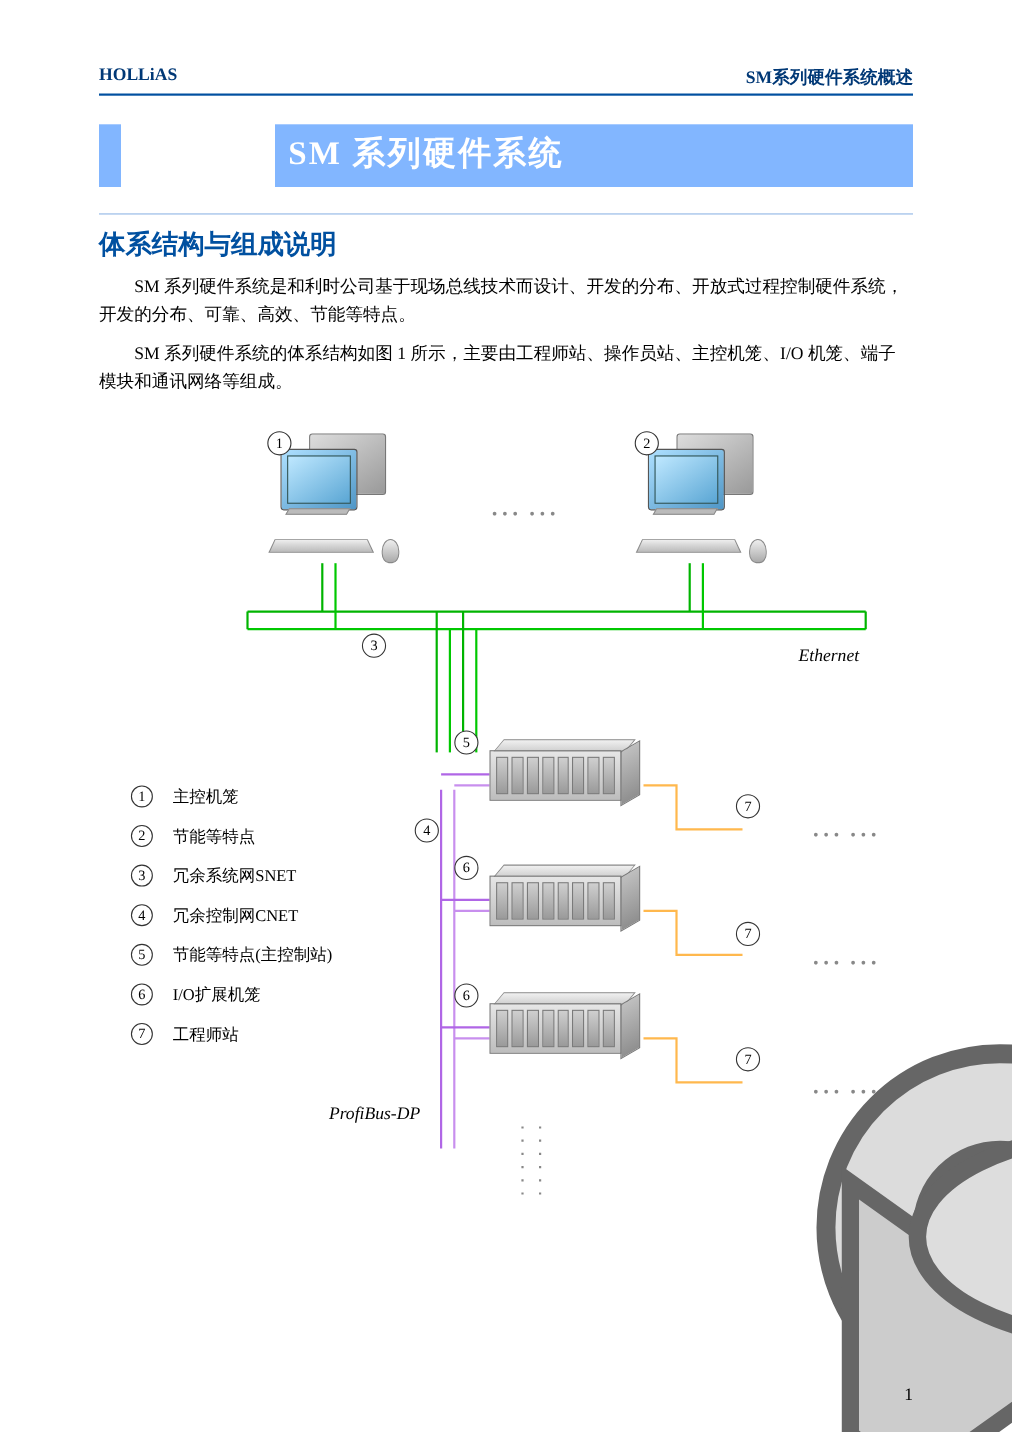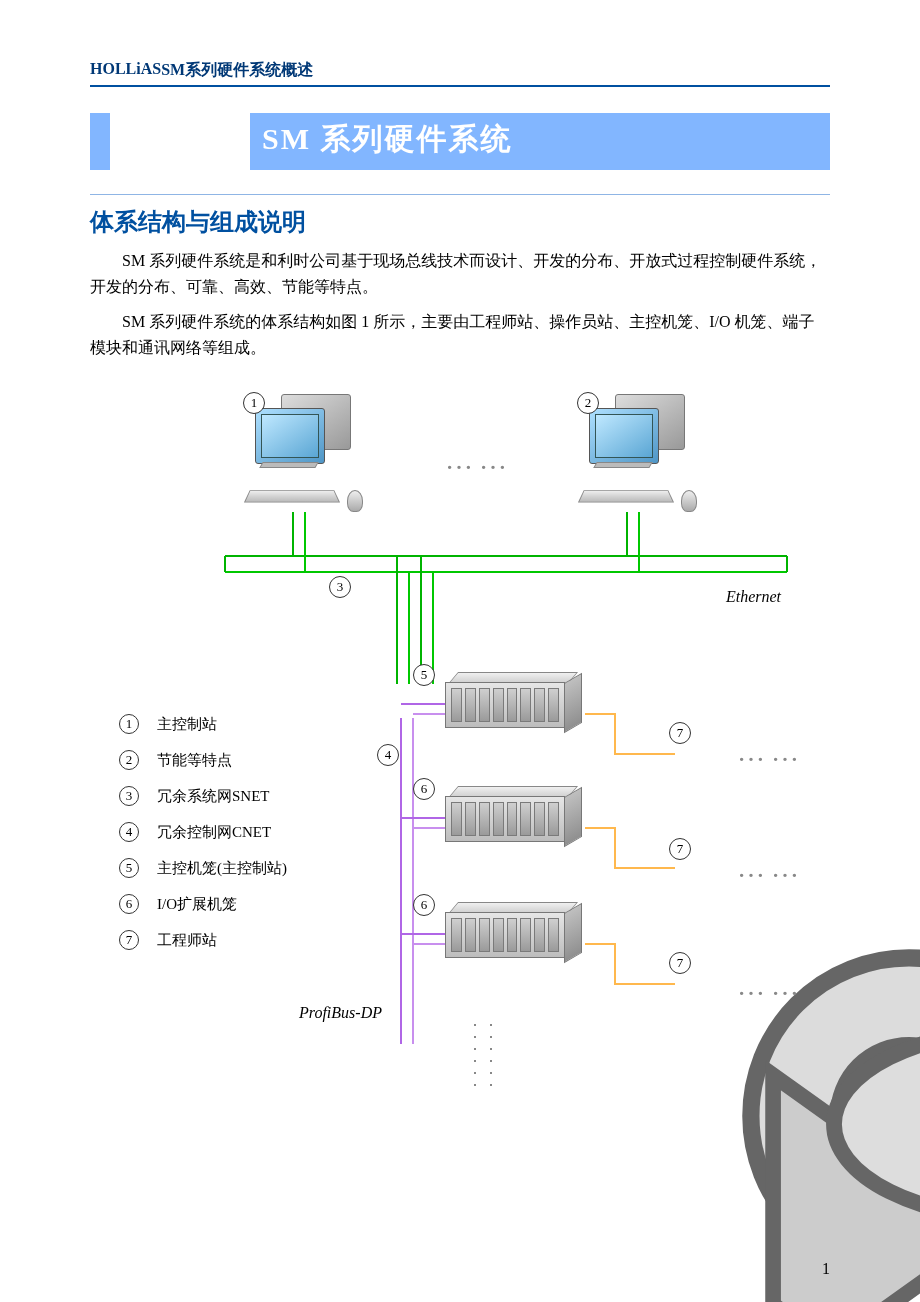--- a/index.html
+++ b/index.html
@@ -10,20 +10,21 @@
     margin: 0 auto;
     color: #000;
   }
   .page {
     padding: 60px 90px 40px 90px;
     position: relative;
     min-height: 1302px;
   }
   .header-row {
     display: flex;
+    justify-content: space-between;
     font-size: 16px;
     font-weight: bold;
     color: #003876;
     padding-bottom: 4px;
     border-bottom: 2px solid #0050a0;
   }
   .title-block {
     margin-top: 26px;
     display: flex;
     align-items: stretch;
@@ -351,37 +352,37 @@
         </svg>
         <div class="badge">7</div>
       </div>
       <span class="dots" style="left:622px; top:586px;">……</span>
 
       <span class="lbl lbl-it" style="left:184px; top:620px;">ProfiBus-DP</span>
 
       <div class="legend">
         <div class="row">
             <span class="circ">1</span>
-            <span>主控制站</span>
+            <span>主控机笼</span>
           </div>
         <div class="row">
             <span class="circ">2</span>
             <span>节能等特点</span>
           </div>
         <div class="row">
             <span class="circ">3</span>
             <span>冗余系统网SNET</span>
           </div>
         <div class="row">
             <span class="circ">4</span>
             <span>冗余控制网CNET</span>
           </div>
         <div class="row">
             <span class="circ">5</span>
-            <span>主控机笼(主控制站)</span>
+            <span>节能等特点(主控制站)</span>
           </div>
         <div class="row">
             <span class="circ">6</span>
             <span>I/O扩展机笼</span>
           </div>
         <div class="row">
             <span class="circ">7</span>
             <span>工程师站</span>
           </div>
       </div>

